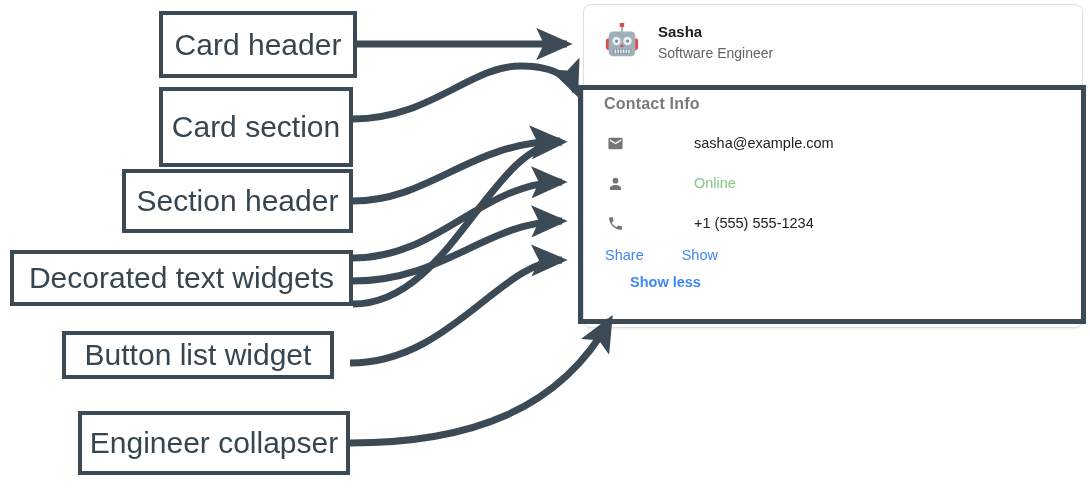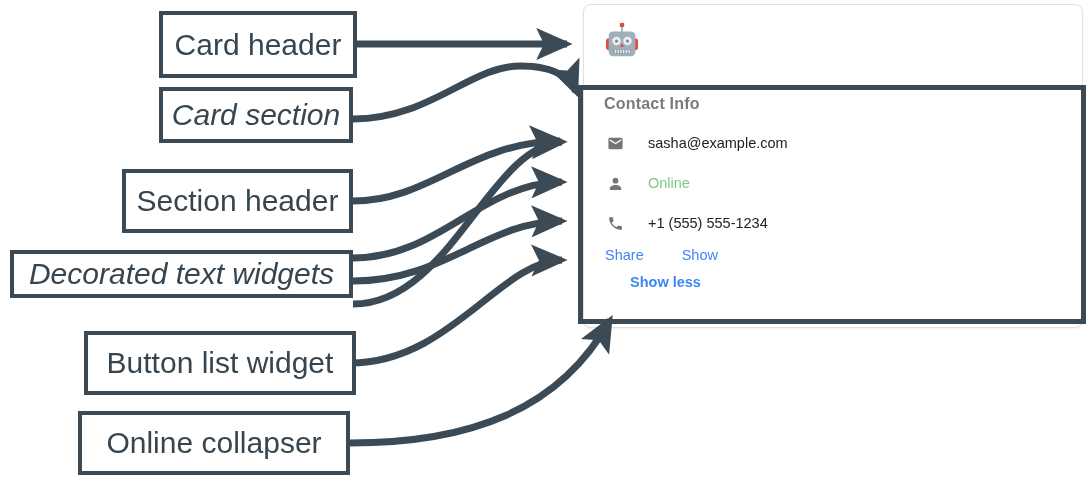--- a/index.html
+++ b/index.html
@@ -40,24 +40,24 @@
     align-items: center;
     justify-content: center;
     font-size: 30px;
     line-height: 1;
     letter-spacing: 0px;
     z-index: 8;
     white-space: nowrap;
   }
 
   #anno-card-header   { left: 159px; top: 11px;  width: 198px; height: 67px; }
-  #anno-card-section  { left: 159px; top: 87px;  width: 194px; height: 56px; font-style: italic; }
+  #anno-card-section  { left: 159px; top: 87px;  width: 194px; height: 80px; }
   #anno-section-header{ left: 122px; top: 169px; width: 231px; height: 64px; }
-  #anno-decorated     { left: 10px;  top: 250px; width: 343px; height: 48px; font-style: italic; }
-  #anno-button-list   { left: 84px;  top: 331px; width: 272px; height: 64px; }
+  #anno-decorated     { left: 10px;  top: 250px; width: 343px; height: 56px; }
+  #anno-button-list   { left: 62px;  top: 331px; width: 272px; height: 48px; }
   #anno-collapser     { left: 78px;  top: 411px; width: 272px; height: 64px; }
 
   
   #card {
     position: absolute;
     left: 583px;
     top: 4px;
     width: 500px;
     height: 324px;
     box-sizing: border-box;
@@ -106,20 +106,21 @@
     font-weight: bold;
     color: #7a7a7a;
     letter-spacing: 0.2px;
     margin-bottom: 14px;
   }
   .text-widget {
     display: flex;
     align-items: center;
     height: 32px;
     margin-bottom: 8px;
+    gap: 46px;
   }
   .widget-icon {
     width: 22px;
     flex: 0 0 22px;
     display: flex;
     align-items: center;
     justify-content: center;
     color: #757575;
     margin-right: 22px;
   }
@@ -197,20 +198,24 @@
         <polygon points="24,25.5 26,29.5 22,29.5" fill="#d94a4a"></polygon>
 
         <rect x="14.5" y="31.5" width="19" height="5.5" rx="1" fill="#8599a5"></rect>
         <rect x="16" y="32.3" width="1.6" height="4" fill="#eceff1"></rect>
         <rect x="19" y="32.3" width="1.6" height="4" fill="#eceff1"></rect>
         <rect x="22" y="32.3" width="1.6" height="4" fill="#eceff1"></rect>
         <rect x="25" y="32.3" width="1.6" height="4" fill="#eceff1"></rect>
         <rect x="28" y="32.3" width="1.6" height="4" fill="#eceff1"></rect>
         <rect x="31" y="32.3" width="1.6" height="4" fill="#eceff1"></rect>
       </svg>
+      <div class="header-text">
+        <div id="card-title">Sasha</div>
+        <div id="card-subtitle">Software Engineer</div>
+      </div>
     </div>
 
     <div id="card-section">
 
       <div id="section-header-text">Contact Info</div>
 
       <div class="text-widget">
         <span class="widget-icon">
           <svg width="17" height="17" viewBox="0 0 24 24" fill="currentColor">
             <path d="M20 4H4a2 2 0 0 0-2 2v12a2 2 0 0 0 2 2h16a2 2 0 0 0 2-2V6a2 2 0 0 0-2-2zm0 4-8 5-8-5V6l8 5 8-5v2z"></path>
@@ -260,21 +265,21 @@
   <div class="anno-box" id="anno-section-header">
     <span>Section header</span>
   </div>
   <div class="anno-box" id="anno-decorated">
     <span>Decorated text widgets</span>
   </div>
   <div class="anno-box" id="anno-button-list">
     <span>Button list widget</span>
   </div>
   <div class="anno-box" id="anno-collapser">
-    <span>Online collapser</span>
+    <span>Engineer collapser</span>
   </div>
 
   <svg id="annotation-svg" viewBox="0 0 1090 494">
     <defs>
       <marker id="arrowhead" markerWidth="5.2" markerHeight="4.6" refX="4.4" refY="2.3" orient="auto" markerUnits="strokeWidth">
         <path d="M0,0 L5.2,2.3 L0,4.6 L1.1,2.3 Z" fill="#3b4a55"></path>
       </marker>
     </defs>
 
     <path d="M353,44 L567,44" stroke="#3b4a55" stroke-width="7" fill="none" marker-end="url(#arrowhead)"></path>

